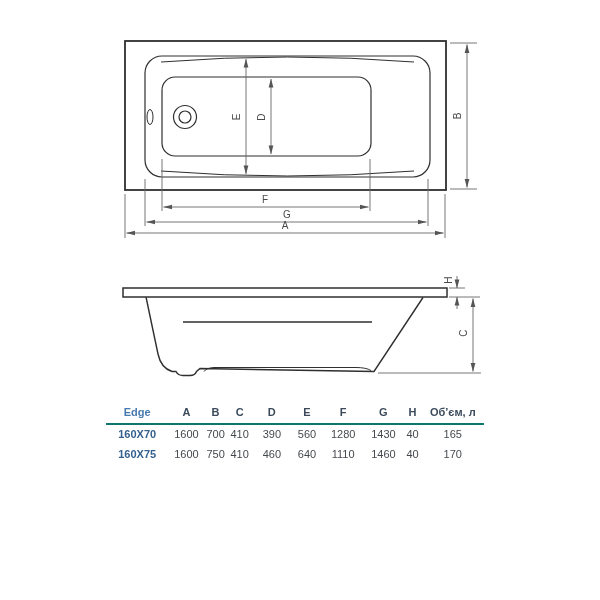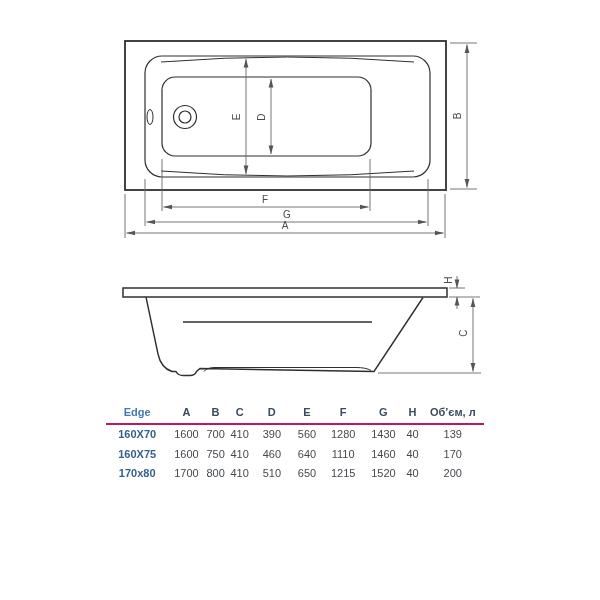--- a/index.html
+++ b/index.html
@@ -11,21 +11,21 @@
   .dim-letter{font-family:"Liberation Sans", sans-serif;font-size:10px;fill:#4a4a4a;}
   
   #spec-table-wrap{position:absolute;left:106px;top:402px;width:380px;}
   table.spec{border-collapse:collapse;table-layout:fixed;width:378px;}
   table.spec th, table.spec td{
     padding:0;text-align:center;vertical-align:middle;
     font-size:11px;line-height:19.5px;height:19.5px;white-space:nowrap;
   }
   table.spec thead th{
     height:21px;line-height:21px;font-weight:bold;color:#3a4a5c;
-    border-bottom:2px solid #be185d;
+    border-bottom:2px solid #0f766e;
   }
   table.spec thead th.model-h{color:#4679ad;}
   td.model-cell{font-weight:bold;color:#35618e;}
   td.val-cell{color:#45494e;}
 </style>
 </head>
 <body>
 
 <div id="canvas">
 
@@ -133,42 +133,30 @@
         <tr>
           <td class="model-cell">160X70</td>
           <td class="val-cell">1600</td>
           <td class="val-cell">700</td>
           <td class="val-cell">410</td>
           <td class="val-cell">390</td>
           <td class="val-cell">560</td>
           <td class="val-cell">1280</td>
           <td class="val-cell">1430</td>
           <td class="val-cell">40</td>
-          <td class="val-cell">139</td>
+          <td class="val-cell">165</td>
         </tr>
         <tr>
           <td class="model-cell">160X75</td>
           <td class="val-cell">1600</td>
           <td class="val-cell">750</td>
           <td class="val-cell">410</td>
           <td class="val-cell">460</td>
           <td class="val-cell">640</td>
           <td class="val-cell">1110</td>
           <td class="val-cell">1460</td>
           <td class="val-cell">40</td>
           <td class="val-cell">170</td>
         </tr>
-        <tr>
-          <td class="model-cell">170x80</td>
-          <td class="val-cell">1700</td>
-          <td class="val-cell">800</td>
-          <td class="val-cell">410</td>
-          <td class="val-cell">510</td>
-          <td class="val-cell">650</td>
-          <td class="val-cell">1215</td>
-          <td class="val-cell">1520</td>
-          <td class="val-cell">40</td>
-          <td class="val-cell">200</td>
-        </tr>
       </tbody>
     </table>
   </div>
 </div>
 
 </body></html>

